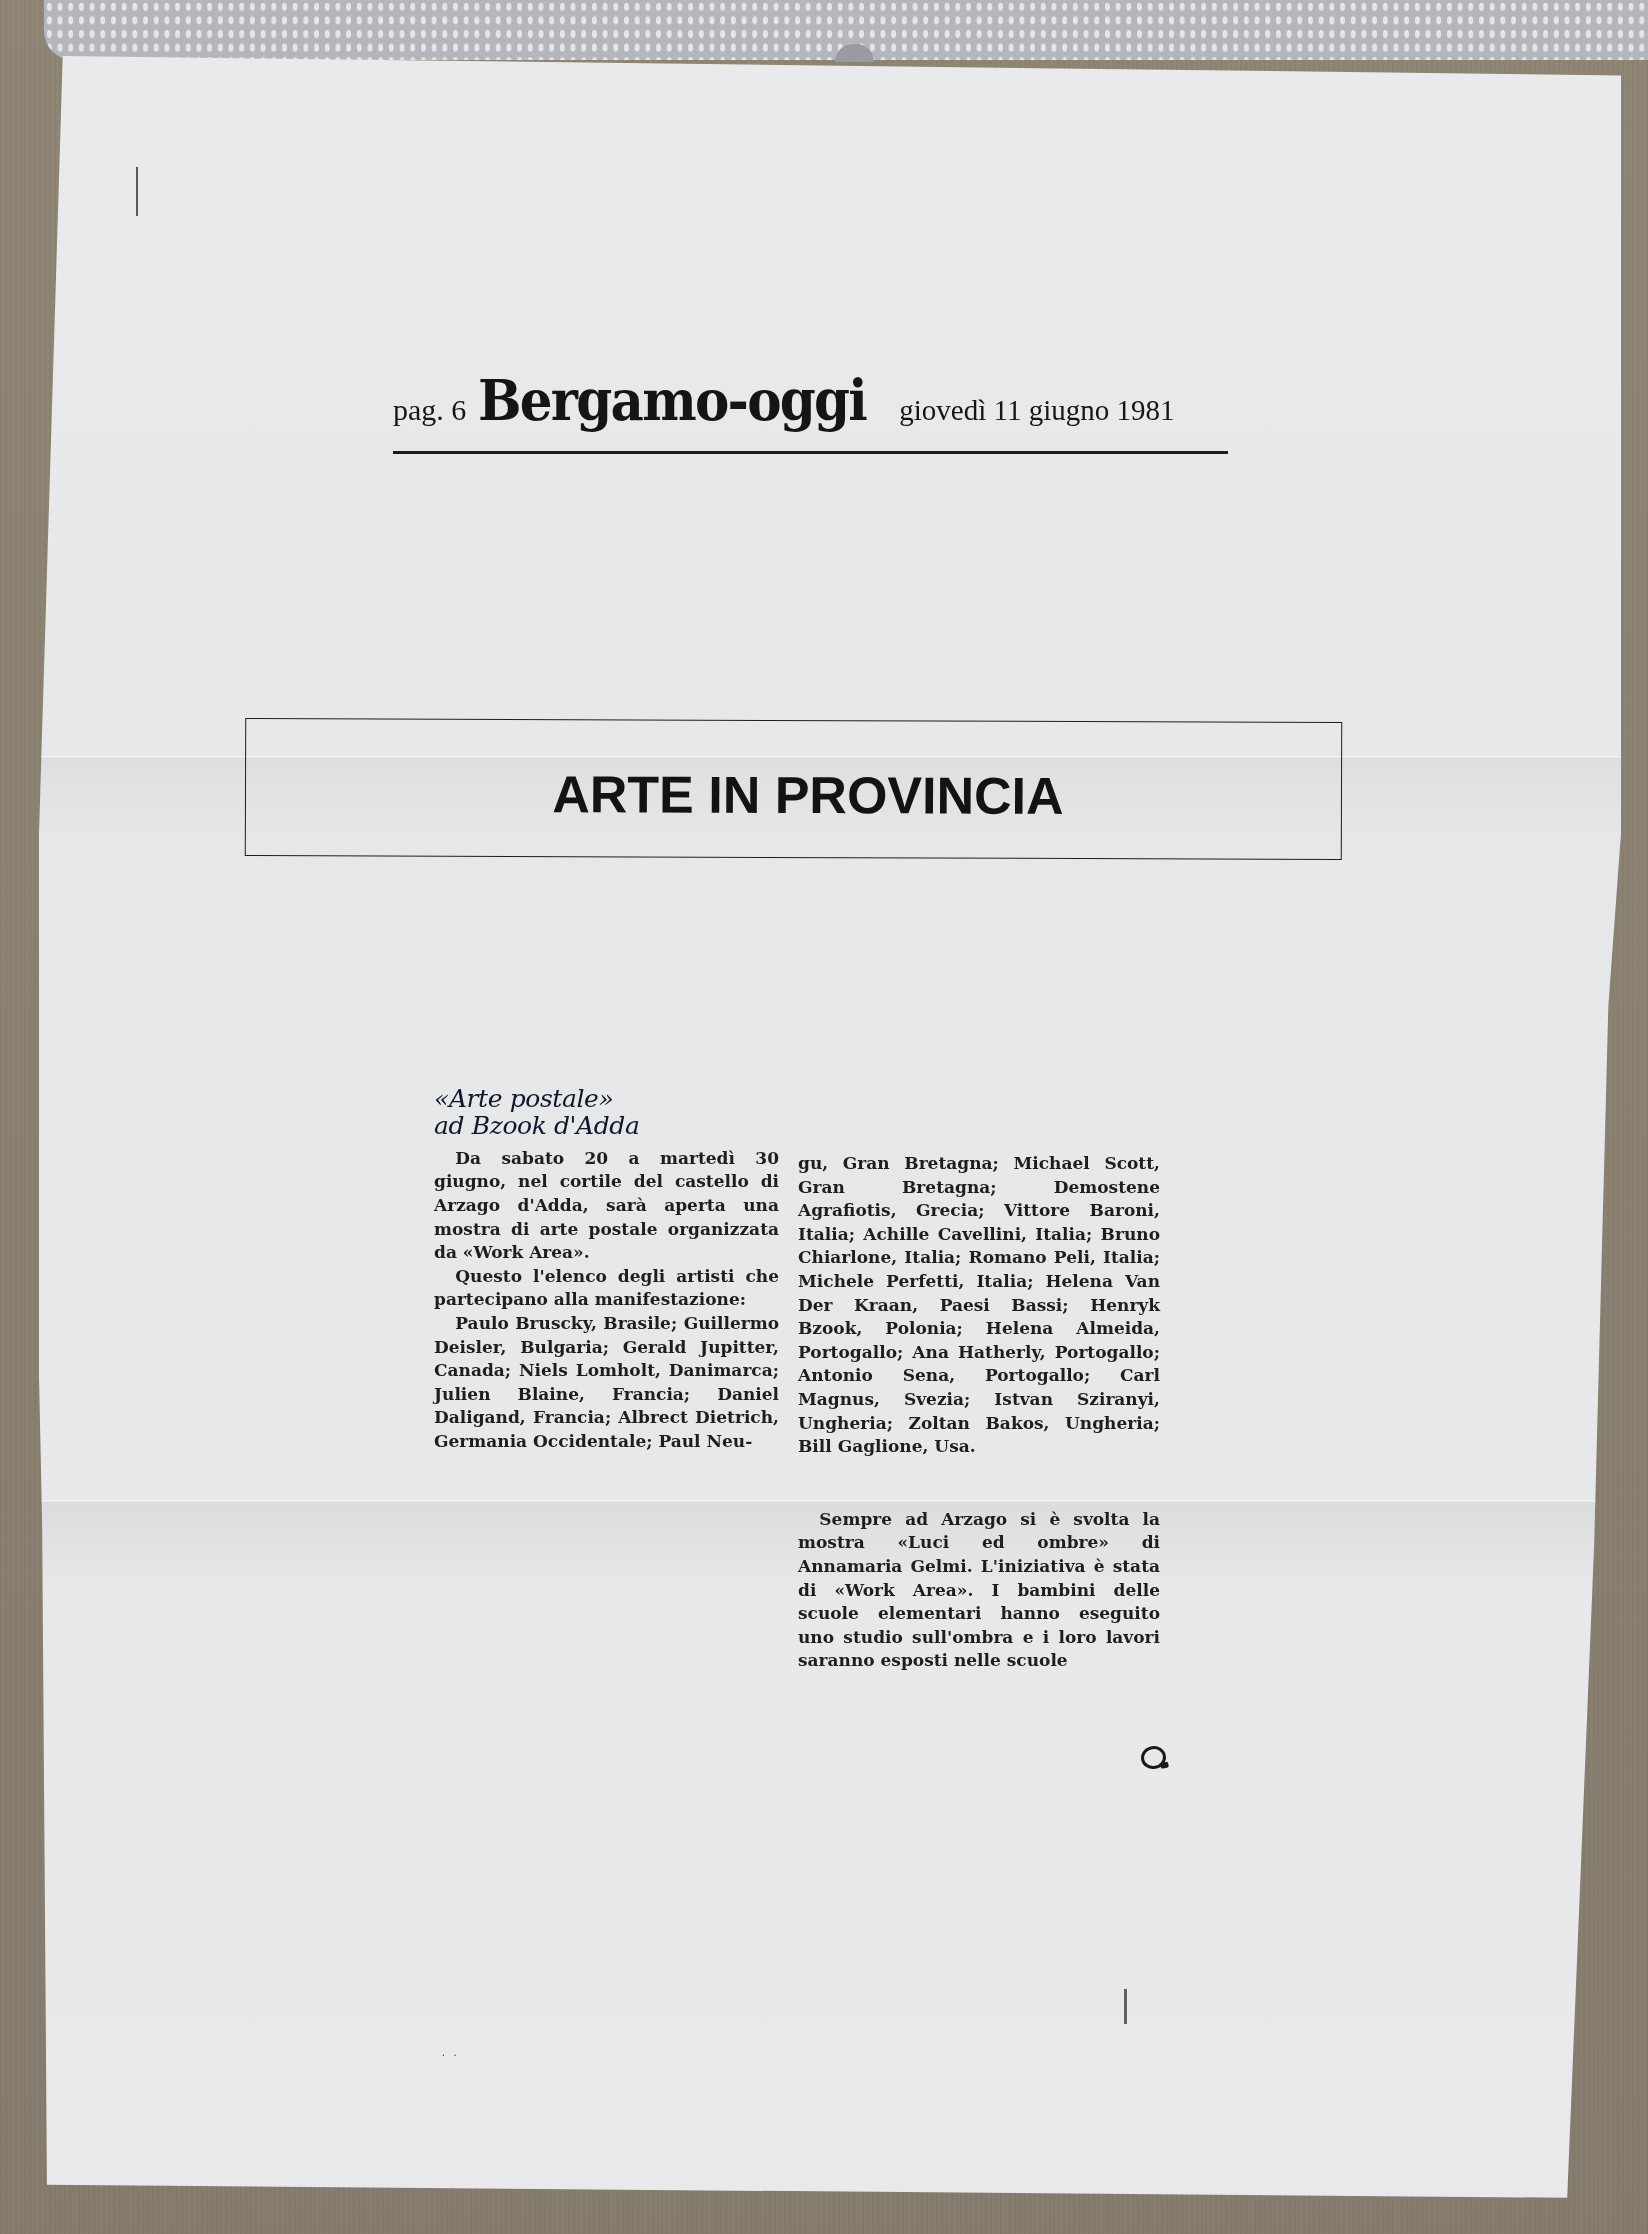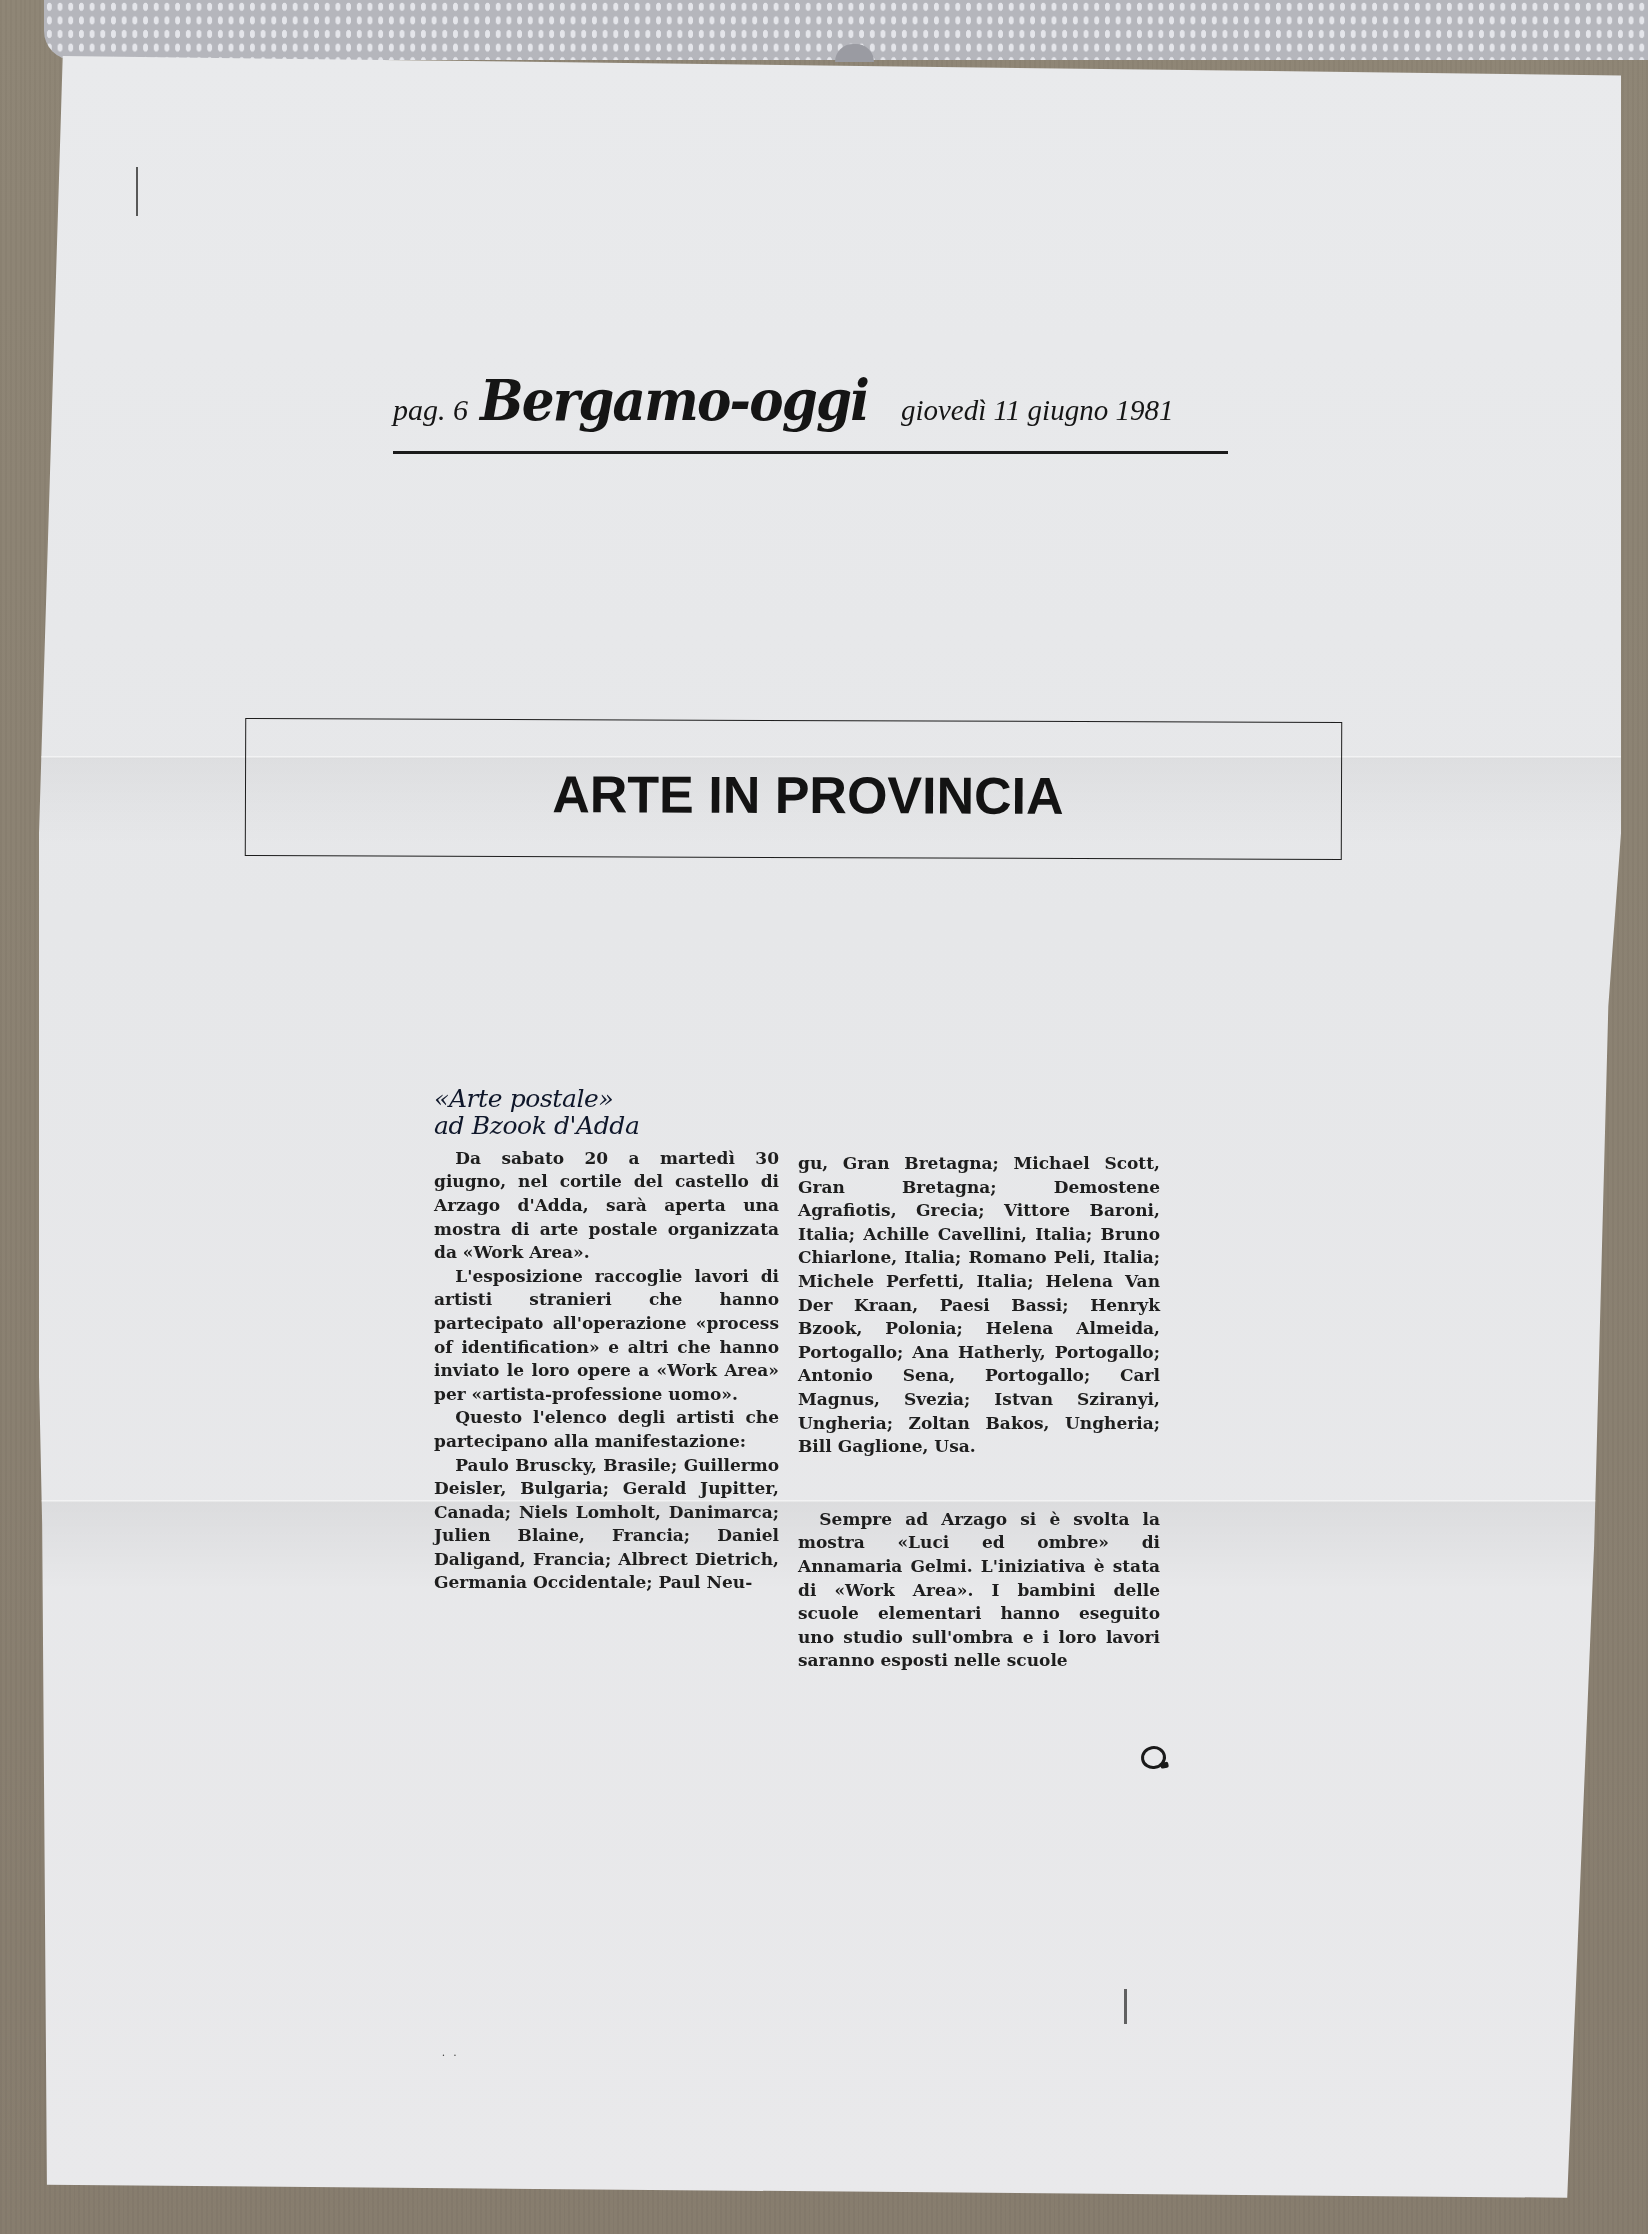--- a/index.html
+++ b/index.html
@@ -40,21 +40,21 @@
   .fold-shade { position: absolute; left: 0; width: 100%; height: 87px; }
   .fold-shade.s1 { top: 703px; background: linear-gradient(180deg, rgba(0,0,0,0.04), transparent); }
   .fold-shade.s2 { top: 1447px; background: linear-gradient(180deg, rgba(0,0,0,0.05), transparent); }
 
   .mark { position: absolute; background: #333; }
   .mark-top-left { left: 136px; top: 167px; width: 1.9px; height: 49px; opacity: 0.8; }
   .mark-bottom { left: 1124px; top: 1989px; width: 2.9px; height: 35px; opacity: 0.75; }
   .dots { position: absolute; left: 442px; top: 2046px; font-size: 11.6px; color: #444; letter-spacing: 2.9px; }
 
   .masthead {
-    position: absolute; left: 393px; top: 361px; width: 835px; height: 93px; font-style: italic;
+    position: absolute; left: 393px; top: 361px; width: 835px; height: 93px;
   }
   .masthead-row {
     position: absolute; left: 0; bottom: 21.3px;
     display: flex; align-items: baseline; white-space: nowrap; color: #151515;
   }
   .pag { font-family: "Liberation Serif", serif; font-size: 30px; margin-right: 11.6px; }
   .paper-name {
     font-family: "DejaVu Serif", serif; font-weight: bold; font-size: 56px;
     letter-spacing: -1.9px; transform: scaleX(0.92); transform-origin: left; margin-right: -11.6px;
   }
@@ -131,21 +131,20 @@
 <div class="section-box">
   <span class="section-title">ARTE IN PROVINCIA</span>
 </div>
 
 <div class="col col-left">
   <div class="headline">
     <div>«Arte postale»</div>
     <div>ad Bzook d'Adda</div>
   </div>
   <p class="para bold">Da sabato 20 a martedì 30 giugno, nel cortile del castello di Arzago d'Adda, sarà aperta una mostra di arte postale organizzata da «Work Area».</p>
-  <p class="para bold">L'esposizione raccoglie lavori di artisti stranieri che hanno partecipato all'operazione «process of identification» e altri che hanno inviato le loro opere a «Work Area» per «artista-professione uomo».</p>
   <p class="para bold">Questo l'elenco degli artisti che partecipano alla manifestazione:</p>
   <p class="para bold">Paulo Bruscky, Brasile; Guillermo Deisler, Bulgaria; Gerald Jupitter, Canada; Niels Lomholt, Danimarca; Julien Blaine, Francia; Daniel Daligand, Francia; Albrect Dietrich, Germania Occidentale; Paul Neu-</p>
 </div>
 
 <div class="col col-right">
   <p class="para noindent bold">gu, Gran Bretagna; Michael Scott, Gran Bretagna; Demostene Agrafiotis, Grecia; Vittore Baroni, Italia; Achille Cavellini, Italia; Bruno Chiarlone, Italia; Romano Peli, Italia; Michele Perfetti, Italia; Helena Van Der Kraan, Paesi Bassi; Henryk Bzook, Polonia; Helena Almeida, Portogallo; Ana Hatherly, Portogallo; Antonio Sena, Portogallo; Carl Magnus, Svezia; Istvan Sziranyi, Ungheria; Zoltan Bakos, Ungheria; Bill Gaglione, Usa.</p>
   <div class="gap"></div>
   <p class="para bold">Sempre ad Arzago si è svolta la mostra «Luci ed ombre» di Annamaria Gelmi. L'iniziativa è stata di «Work Area». I bambini delle scuole elementari hanno eseguito uno studio sull'ombra e i loro lavori saranno esposti nelle scuole</p>
 </div>
 

